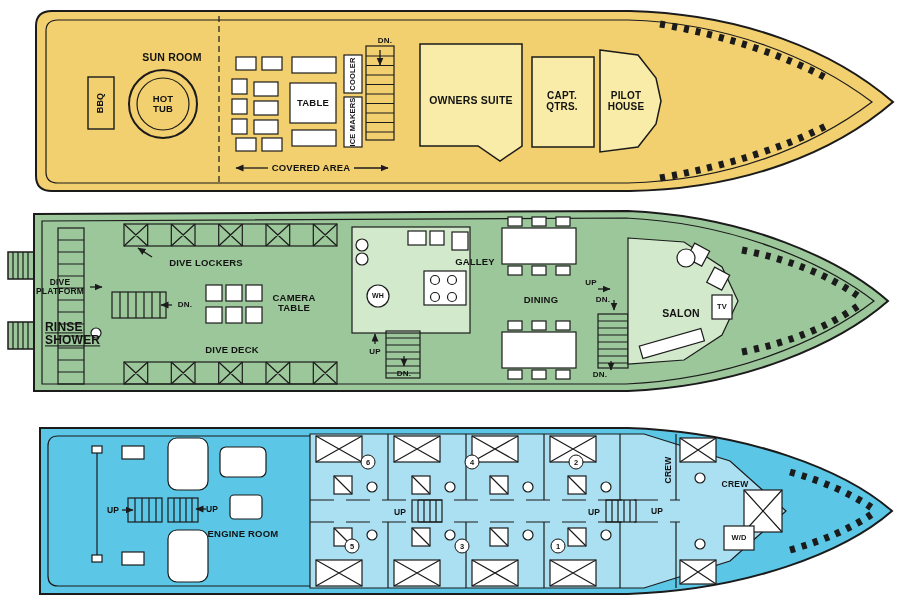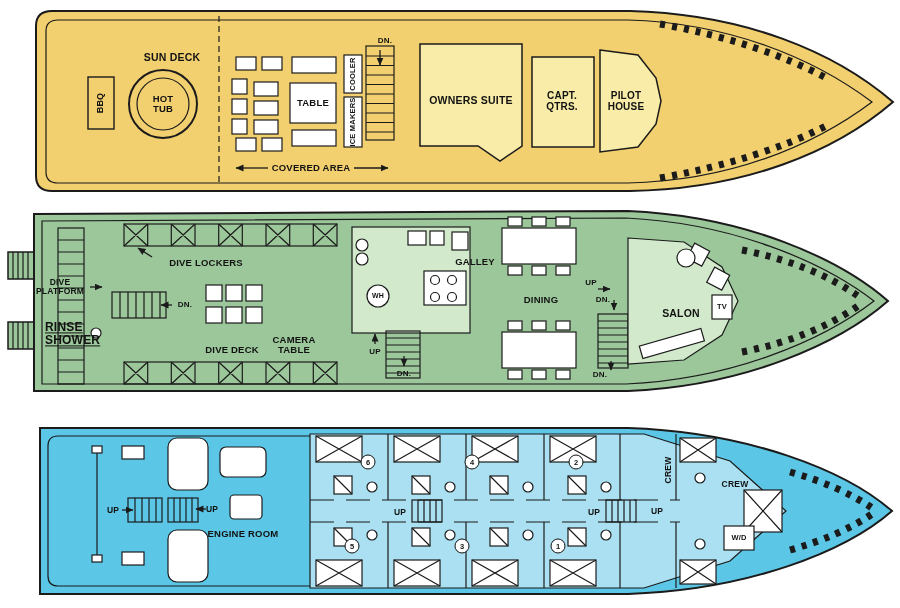--- a/index.html
+++ b/index.html
@@ -303,37 +303,37 @@
   <g>
     <rect x="606" y="500" width="30" height="22" class="s1"></rect>
     <path class="s1" d="M612 500v22 M618 500v22 M624 500v22 M630 500v22"></path>
   </g>
 
   <g>
     <rect x="724" y="526" width="30" height="24" class="w"></rect>
   </g>
 </svg>
 
-<div class="lbl" style="left:172px;top:58px;font-size:10.5px;">SUN DECK</div>
+<div class="lbl" style="left:172px;top:58px;font-size:10.5px;">SUN ROOM</div>
 <div class="lbl wrap" style="left:163px;top:104px;font-size:9.5px;width:40px;">HOT TUB</div>
 <div class="lbl rot" style="left:101px;top:103px;font-size:9px;">BBQ</div>
 <div class="lbl" style="left:313px;top:103px;font-size:9.5px;">TABLE</div>
 <div class="lbl rot" style="left:353px;top:74px;font-size:7.5px;">COOLER</div>
 <div class="lbl rot" style="left:353px;top:122px;font-size:7.5px;">ICE MAKERS</div>
 <div class="lbl" style="left:385px;top:41px;font-size:8px;">DN.</div>
 <div class="lbl" style="left:471px;top:101px;font-size:10.5px;">OWNERS SUITE</div>
 <div class="lbl wrap" style="left:562px;top:101px;font-size:10px;width:50px;">CAPT. QTRS.</div>
 <div class="lbl wrap" style="left:626px;top:101px;font-size:10px;width:46px;">PILOT HOUSE</div>
 <div class="lbl" style="left:311px;top:168px;font-size:9.5px;">COVERED AREA</div>
 
 <div class="lbl wrap" style="left:60px;top:287px;font-size:8.5px;width:60px;">DIVE PLATFORM</div>
 <div class="lbl wrap" style="left:60px;top:334px;font-size:12px;width:30px;text-decoration:underline;">RINSE SHOWER</div>
 <div class="lbl" style="left:206px;top:263px;font-size:9.5px;">DIVE LOCKERS</div>
 <div class="lbl" style="left:185px;top:305px;font-size:8px;">DN.</div>
-<div class="lbl wrap" style="left:294px;top:303px;font-size:9.5px;width:54px;margin-top:42px;">CAMERA TABLE</div>
+<div class="lbl wrap" style="left:294px;top:303px;font-size:9.5px;width:54px;">CAMERA TABLE</div>
 <div class="lbl" style="left:232px;top:350px;font-size:9.5px;">DIVE DECK</div>
 <div class="lbl" style="left:443px;top:262px;font-size:9.5px;margin-left:32px;">GALLEY</div>
 <div class="lbl" style="left:378px;top:296px;font-size:7px;">WH</div>
 <div class="lbl" style="left:541px;top:300px;font-size:9.5px;">DINING</div>
 <div class="lbl" style="left:375px;top:352px;font-size:8px;">UP</div>
 <div class="lbl" style="left:404px;top:374px;font-size:8px;">DN.</div>
 <div class="lbl" style="left:591px;top:283px;font-size:8px;">UP</div>
 <div class="lbl" style="left:603px;top:300px;font-size:8px;">DN.</div>
 <div class="lbl" style="left:600px;top:375px;font-size:8px;">DN.</div>
 <div class="lbl" style="left:681px;top:298px;font-size:10.5px;margin-top:16px;">SALON</div>

